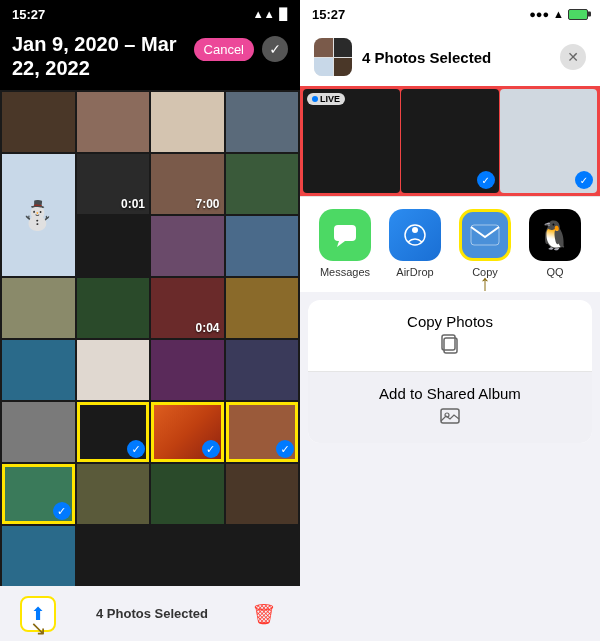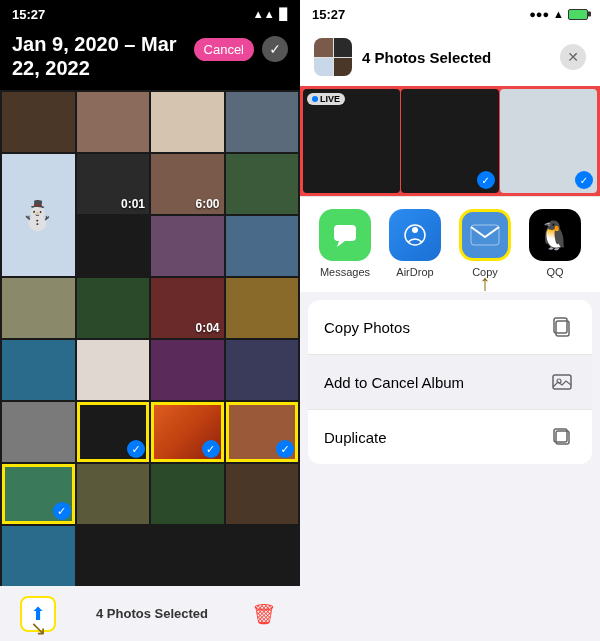--- a/index.html
+++ b/index.html
@@ -432,20 +432,21 @@
       margin: 8px;
       overflow: hidden;
       flex-shrink: 0;
     }
     .action-item {
       display: flex;
       align-items: center;
       justify-content: space-between;
       padding: 13px 16px;
       border-bottom: 1px solid #e5e5e5;
+      flex-direction: column;
     }
     .action-item:last-child {
       border-bottom: none;
     }
     .action-label {
       font-size: 15px;
       color: #000;
     }
     .action-icon {
       width: 28px;
@@ -488,21 +489,21 @@
     <div class="photo-cell c1"></div>
     <div class="photo-cell c2"></div>
     <div class="photo-cell c3"></div>
     <div class="photo-cell c4"></div>
 
     <div class="photo-cell snowman-cell span2h"></div>
     <div class="photo-cell c5">
       <span class="duration">0:01</span>
     </div>
     <div class="photo-cell c6">
-      <span class="duration">6:00</span>
+      <span class="duration">7:00</span>
     </div>
     <div class="photo-cell c7"></div>
 
     <div class="photo-cell keyboard-cell"></div>
     <div class="photo-cell c8"></div>
     <div class="photo-cell c9"></div>
 
     <div class="photo-cell c10"></div>
     <div class="photo-cell c11"></div>
     <div class="photo-cell c12">
@@ -625,32 +626,23 @@
     <div class="action-item">
       <span class="action-label">Copy Photos</span>
       <div class="action-icon">
         <svg width="22" height="22" viewBox="0 0 22 22">
             <rect x="5" y="5" width="13" height="15" rx="2" fill="none" stroke="#666" stroke-width="1.5"></rect>
             <rect x="3" y="2" width="13" height="15" rx="2" fill="none" stroke="#666" stroke-width="1.5"></rect>
           </svg>
       </div>
     </div>
     <div class="action-item highlighted">
-      <span class="action-label">Add to Cancel Album</span>
+      <span class="action-label">Add to Shared Album</span>
       <div class="action-icon">
         <svg width="22" height="22" viewBox="0 0 22 22">
             <rect x="2" y="4" width="18" height="14" rx="2" fill="none" stroke="#666" stroke-width="1.5"></rect>
             <circle cx="8" cy="10" r="2" fill="none" stroke="#666" stroke-width="1.2"></circle>
             <polyline points="2,16 7,11 11,14 15,10 20,14" fill="none" stroke="#666" stroke-width="1.2"></polyline>
           </svg>
       </div>
     </div>
-    <div class="action-item">
-      <span class="action-label">Duplicate</span>
-      <div class="action-icon">
-        <svg width="22" height="22" viewBox="0 0 22 22">
-            <rect x="5" y="5" width="13" height="13" rx="2" fill="none" stroke="#666" stroke-width="1.5"></rect>
-            <rect x="3" y="3" width="13" height="13" rx="2" fill="none" stroke="#666" stroke-width="1.5"></rect>
-          </svg>
-      </div>
-    </div>
   </div>
 </div>
 
 </body></html>

